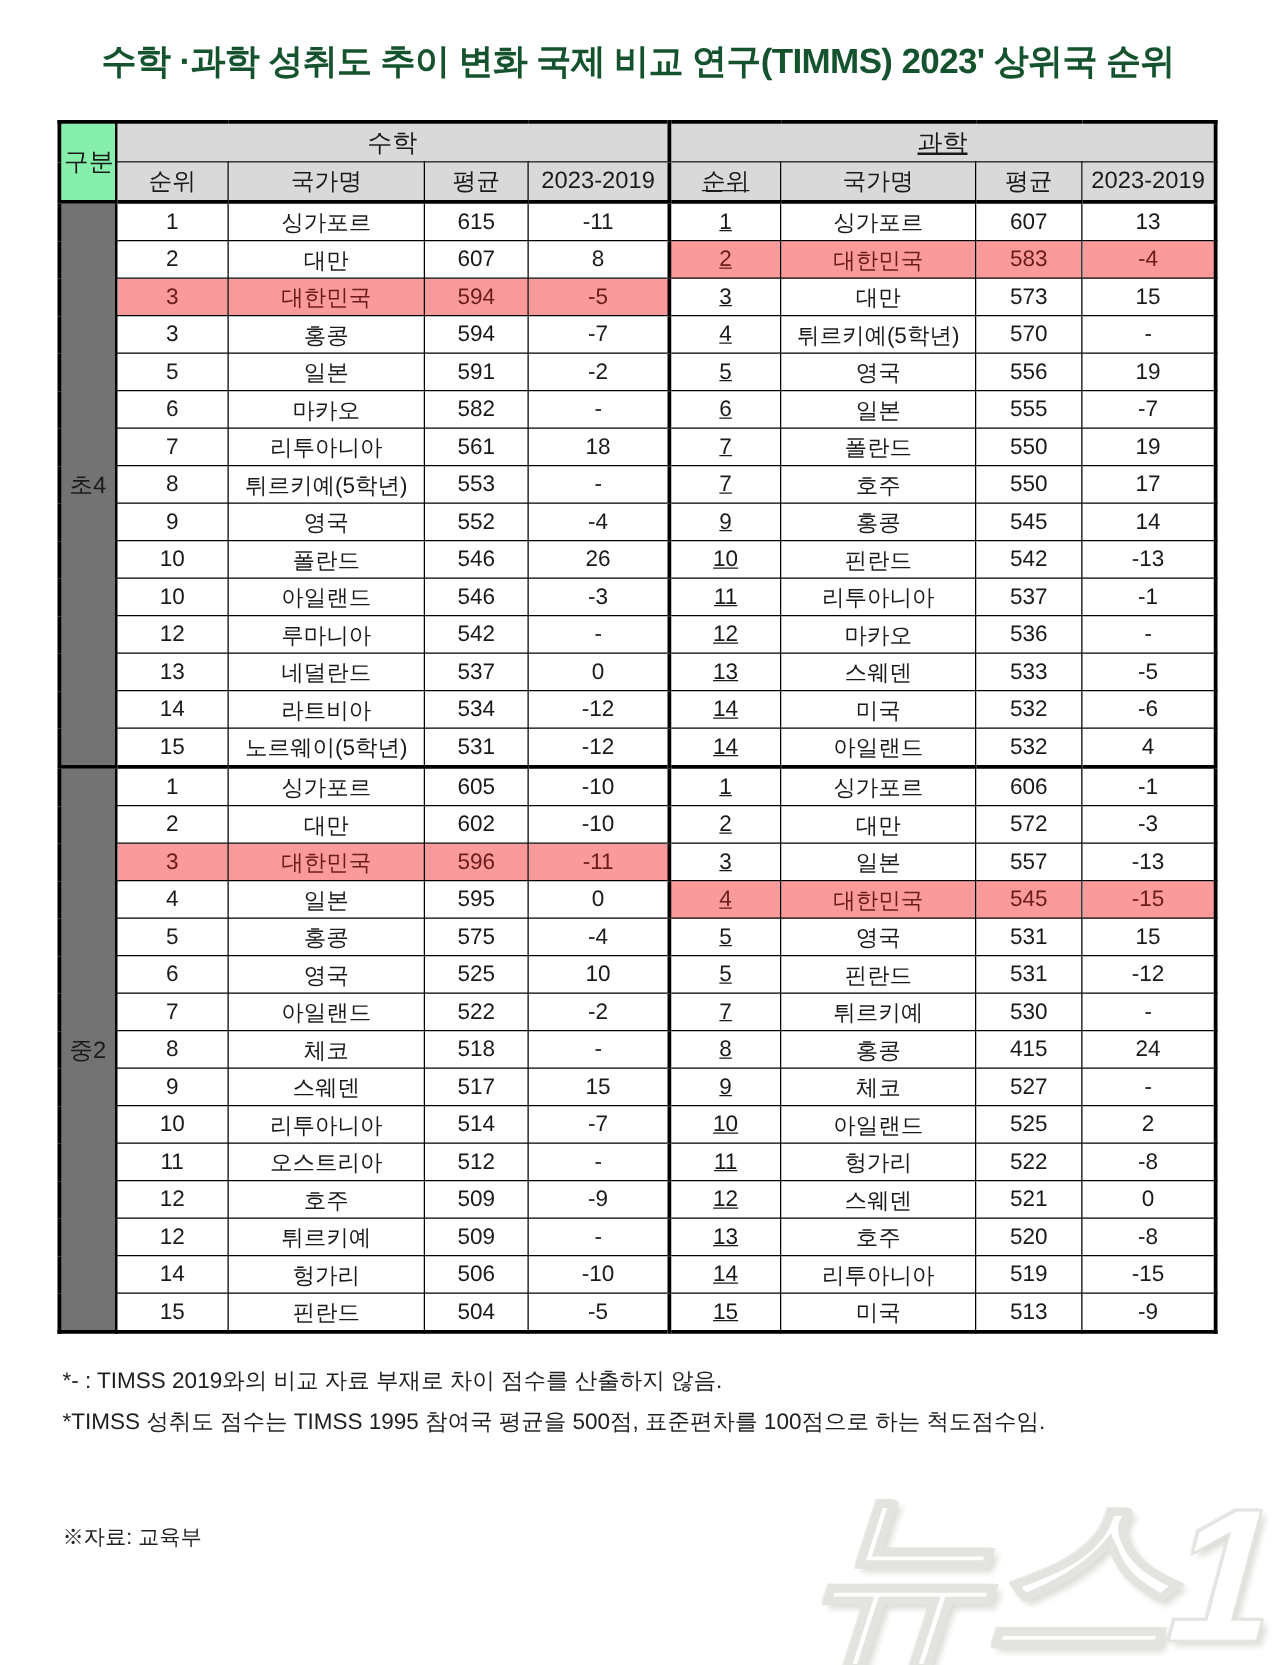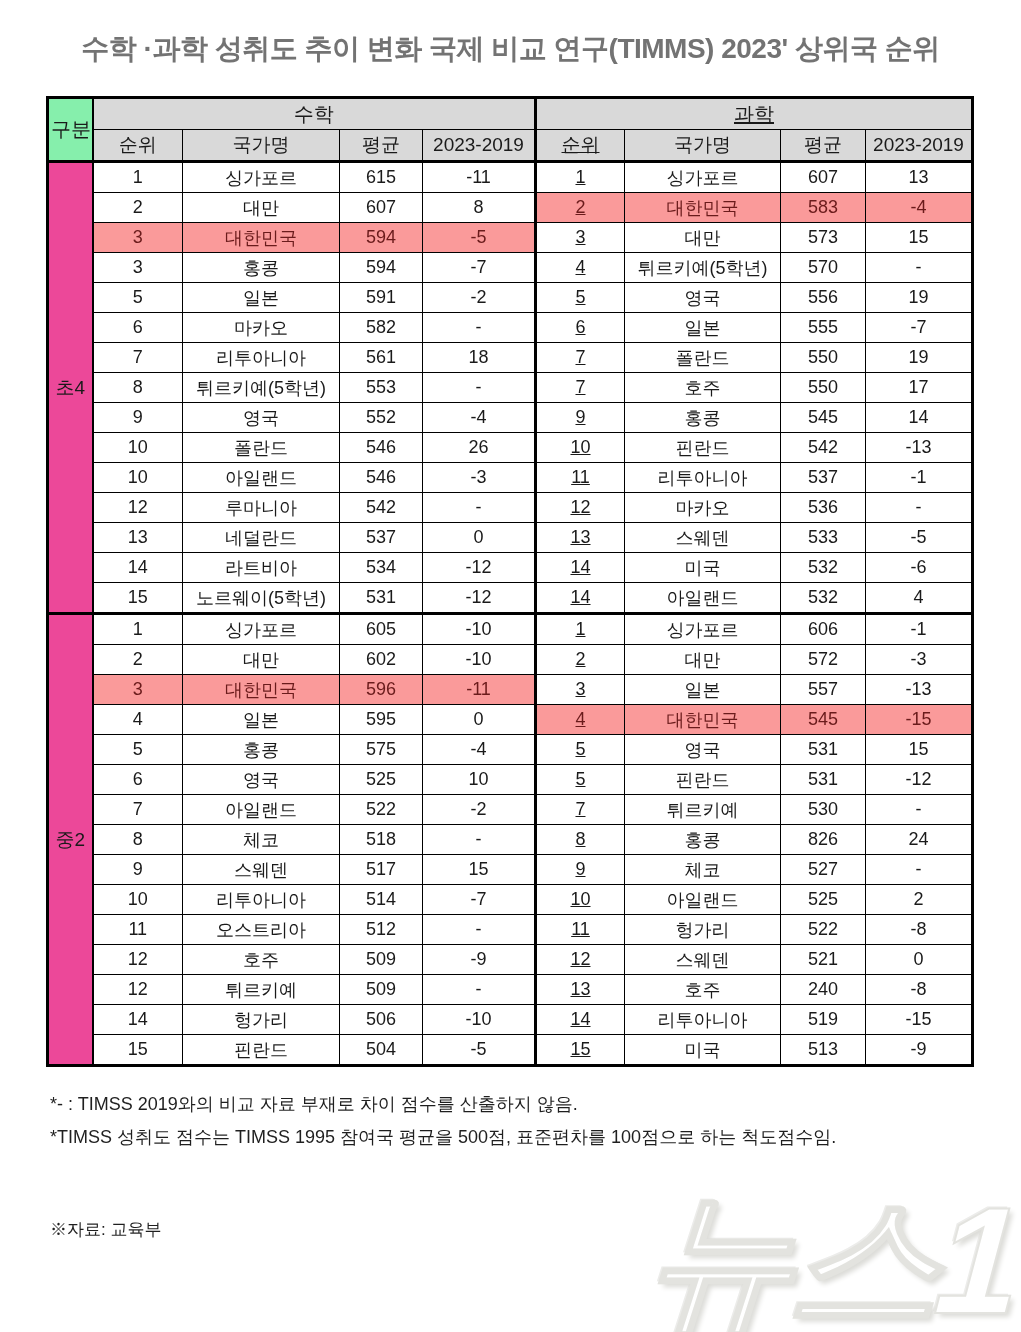--- a/index.html
+++ b/index.html
@@ -9,21 +9,21 @@
     font-family:"Liberation Sans", sans-serif;
     color:#1a1a1a;
     position:relative;
     overflow:hidden;
   }
   .page { position:absolute; inset:0; }
 
   .title {
     position:absolute; top:30px; left:0; width:100%;
     margin:0; text-align:center;
-    font-size:28px; font-weight:bold; color:#737373;
+    font-size:28px; font-weight:bold; color:#14532d;
     letter-spacing:-0.5px;
   }
 
   table.rank-table {
     position:absolute; top:96px; left:46px;
     width:925px; table-layout:fixed;
     border-collapse:collapse;
     border:3px solid #000;
   }
   .rank-table th, .rank-table td {
@@ -39,21 +39,21 @@
   .rank-table thead th.sub { font-size:19px;margin-top:44px; }
   .rank-table thead tr:last-child th { border-bottom:3px solid #000; }
   .rank-table th.corner {
     background:#86efac;
     border-right:2px solid #000;
     border-bottom:3px solid #000;
     font-size:20px;
   }
   .rank-table tbody td { height:29px; font-size:18px; }
   .rank-table td.grade {
-    background:#ec4899;
+    background:#737373;
     border-right:2px solid #000;
     font-size:19px;
   }
   .thick-left { border-left:3px solid #000 !important;text-decoration:underline; }
   tr.section-top td { border-top:3px solid #000; }
   td.hl {
     background:var(--hl-bg, #fa9a9a);
     color:var(--hl-text, #6a1b1b);
   }
 
@@ -336,21 +336,21 @@
           <td>530</td>
           <td>-</td>
         </tr>
         <tr>
           <td>8</td>
           <td>체코</td>
           <td>518</td>
           <td>-</td>
           <td class="thick-left">8</td>
           <td>홍콩</td>
-          <td>826</td>
+          <td>415</td>
           <td>24</td>
         </tr>
         <tr>
           <td>9</td>
           <td>스웨덴</td>
           <td>517</td>
           <td>15</td>
           <td class="thick-left">9</td>
           <td>체코</td>
           <td>527</td>
@@ -386,21 +386,21 @@
           <td>521</td>
           <td>0</td>
         </tr>
         <tr>
           <td>12</td>
           <td>튀르키예</td>
           <td>509</td>
           <td>-</td>
           <td class="thick-left">13</td>
           <td>호주</td>
-          <td>240</td>
+          <td>520</td>
           <td>-8</td>
         </tr>
         <tr>
           <td>14</td>
           <td>헝가리</td>
           <td>506</td>
           <td>-10</td>
           <td class="thick-left">14</td>
           <td>리투아니아</td>
           <td>519</td>

